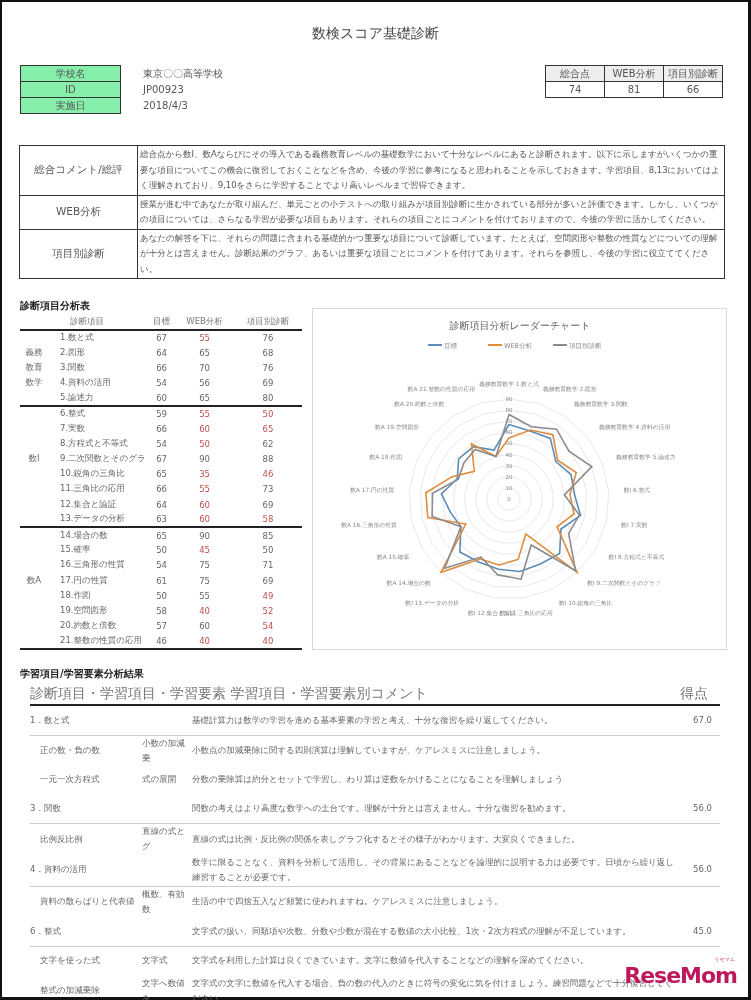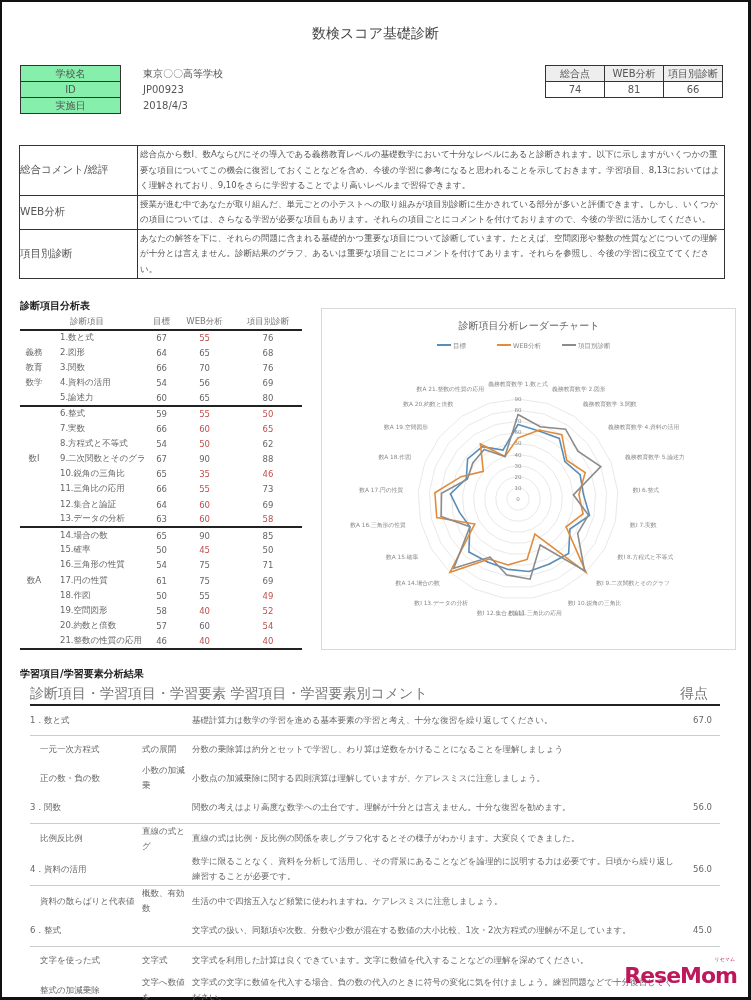--- a/index.html
+++ b/index.html
@@ -14,36 +14,36 @@
   .info td.k { width: 100px; border: 1px solid #333; background: #86efac; text-align: center; color: #555; }
   .info td.v { padding-left: 22px; color: #555; }
 
   .scores { position: absolute; left: 545px; top: 65px; border-collapse: collapse; font-size: 10px; }
   .scores td { border: 1px solid #333; width: 59px; height: 16px; text-align: center; color: #555; }
   .scores tr:first-child td { background: #eee; }
 
   
   .comments { position: absolute; left: 19px; top: 145px; width: 706px; border-collapse: collapse; font-size: 8.5px; }
   .comments td { border: 1px solid #333; }
-  .comments td.k { width: 118px; text-align: left; font-size: 10.5px; color: #555; }
+  .comments td.k { width: 118px; text-align: center; font-size: 10.5px; color: #555; }
   .comments td.v { padding: 1px 2px; line-height: 15.5px; color: #555; }
 
   
   .sec-title { position: absolute; font-size: 10px; font-weight: bold; color: #222; }
   .atable { position: absolute; left: 20px; top: 315px; width: 282px; border-collapse: collapse; font-size: 8.5px; color: #666; }
   .atable th { font-weight: normal; height: 15px; border-bottom: 2px solid #222; color: #777; }
   .atable td { height: 15.2px; }
   .atable td.grp { width: 28px; text-align: center; }
   .atable td.name { width: 100px; padding-left: 12px; }
   .atable td.n { text-align: center; }
   .atable td.red { color: #c0504d; }
   .atable tr.end td { border-bottom: 2px solid #222; }
 
   
-  .chartbox { position: absolute; left: 312px; top: 308px; width: 415px; height: 342px; border: 1px solid #d9d9d9; margin-left: 9px; }
+  .chartbox { position: absolute; left: 312px; top: 308px; width: 415px; height: 342px; border: 1px solid #d9d9d9; }
   .chartbox svg { position: absolute; left: 0; top: 0; }
 
   
   .rtable { position: absolute; left: 30px; top: 683px; width: 690px; border-collapse: collapse; font-size: 8.5px; color: #666; }
   .rtable th { font-weight: normal; text-align: left; font-size: 14px; color: #777; border-bottom: 2px solid #222; height: 22px; }
   .rtable td { vertical-align: middle; line-height: 15px; }
   .rtable tr.item td { border-bottom: 1px solid #ccc; }
   .rtable td.c1 { width: 112px; }
   .rtable td.c2 { width: 50px; }
   .rtable td.sc { text-align: right; width: 40px; padding-right: 8px; }
@@ -398,29 +398,29 @@
       <th class="sc">得点</th>
     </tr>
   </thead>
   <tbody id="rtbody">
       <tr class="item" style="height: 30px;">
         <td class="c1" colspan="2">1．数と式</td>
         <td class="cm">基礎計算力は数学の学習を進める基本要素の学習と考え、十分な復習を繰り返してください。</td>
         <td class="sc">67.0</td>
       </tr>
       <tr class="sub" style="height: 28px;">
+        <td class="c1">正の数・負の数</td>
+        <td class="c2">小数の加減乗</td>
+        <td class="cm">小数点の加減乗除に関する四則演算は理解していますが、ケアレスミスに注意しましょう。</td>
+        <td class="sc"></td>
+      </tr>
+      <tr class="sub" style="height: 28px;">
         <td class="c1">一元一次方程式</td>
         <td class="c2">式の展開</td>
         <td class="cm">分数の乗除算は約分とセットで学習し、わり算は逆数をかけることになることを理解しましょう</td>
-        <td class="sc"></td>
-      </tr>
-      <tr class="sub" style="height: 28px;">
-        <td class="c1">正の数・負の数</td>
-        <td class="c2">小数の加減乗</td>
-        <td class="cm">小数点の加減乗除に関する四則演算は理解していますが、ケアレスミスに注意しましょう。</td>
         <td class="sc"></td>
       </tr>
       <tr class="item" style="height: 30px;">
         <td class="c1" colspan="2">3．関数</td>
         <td class="cm">関数の考えはより高度な数学への土台です。理解が十分とは言えません。十分な復習を勧めます。</td>
         <td class="sc">56.0</td>
       </tr>
       <tr class="sub" style="height: 28px;">
         <td class="c1">比例反比例</td>
         <td class="c2">直線の式とグ</td>

